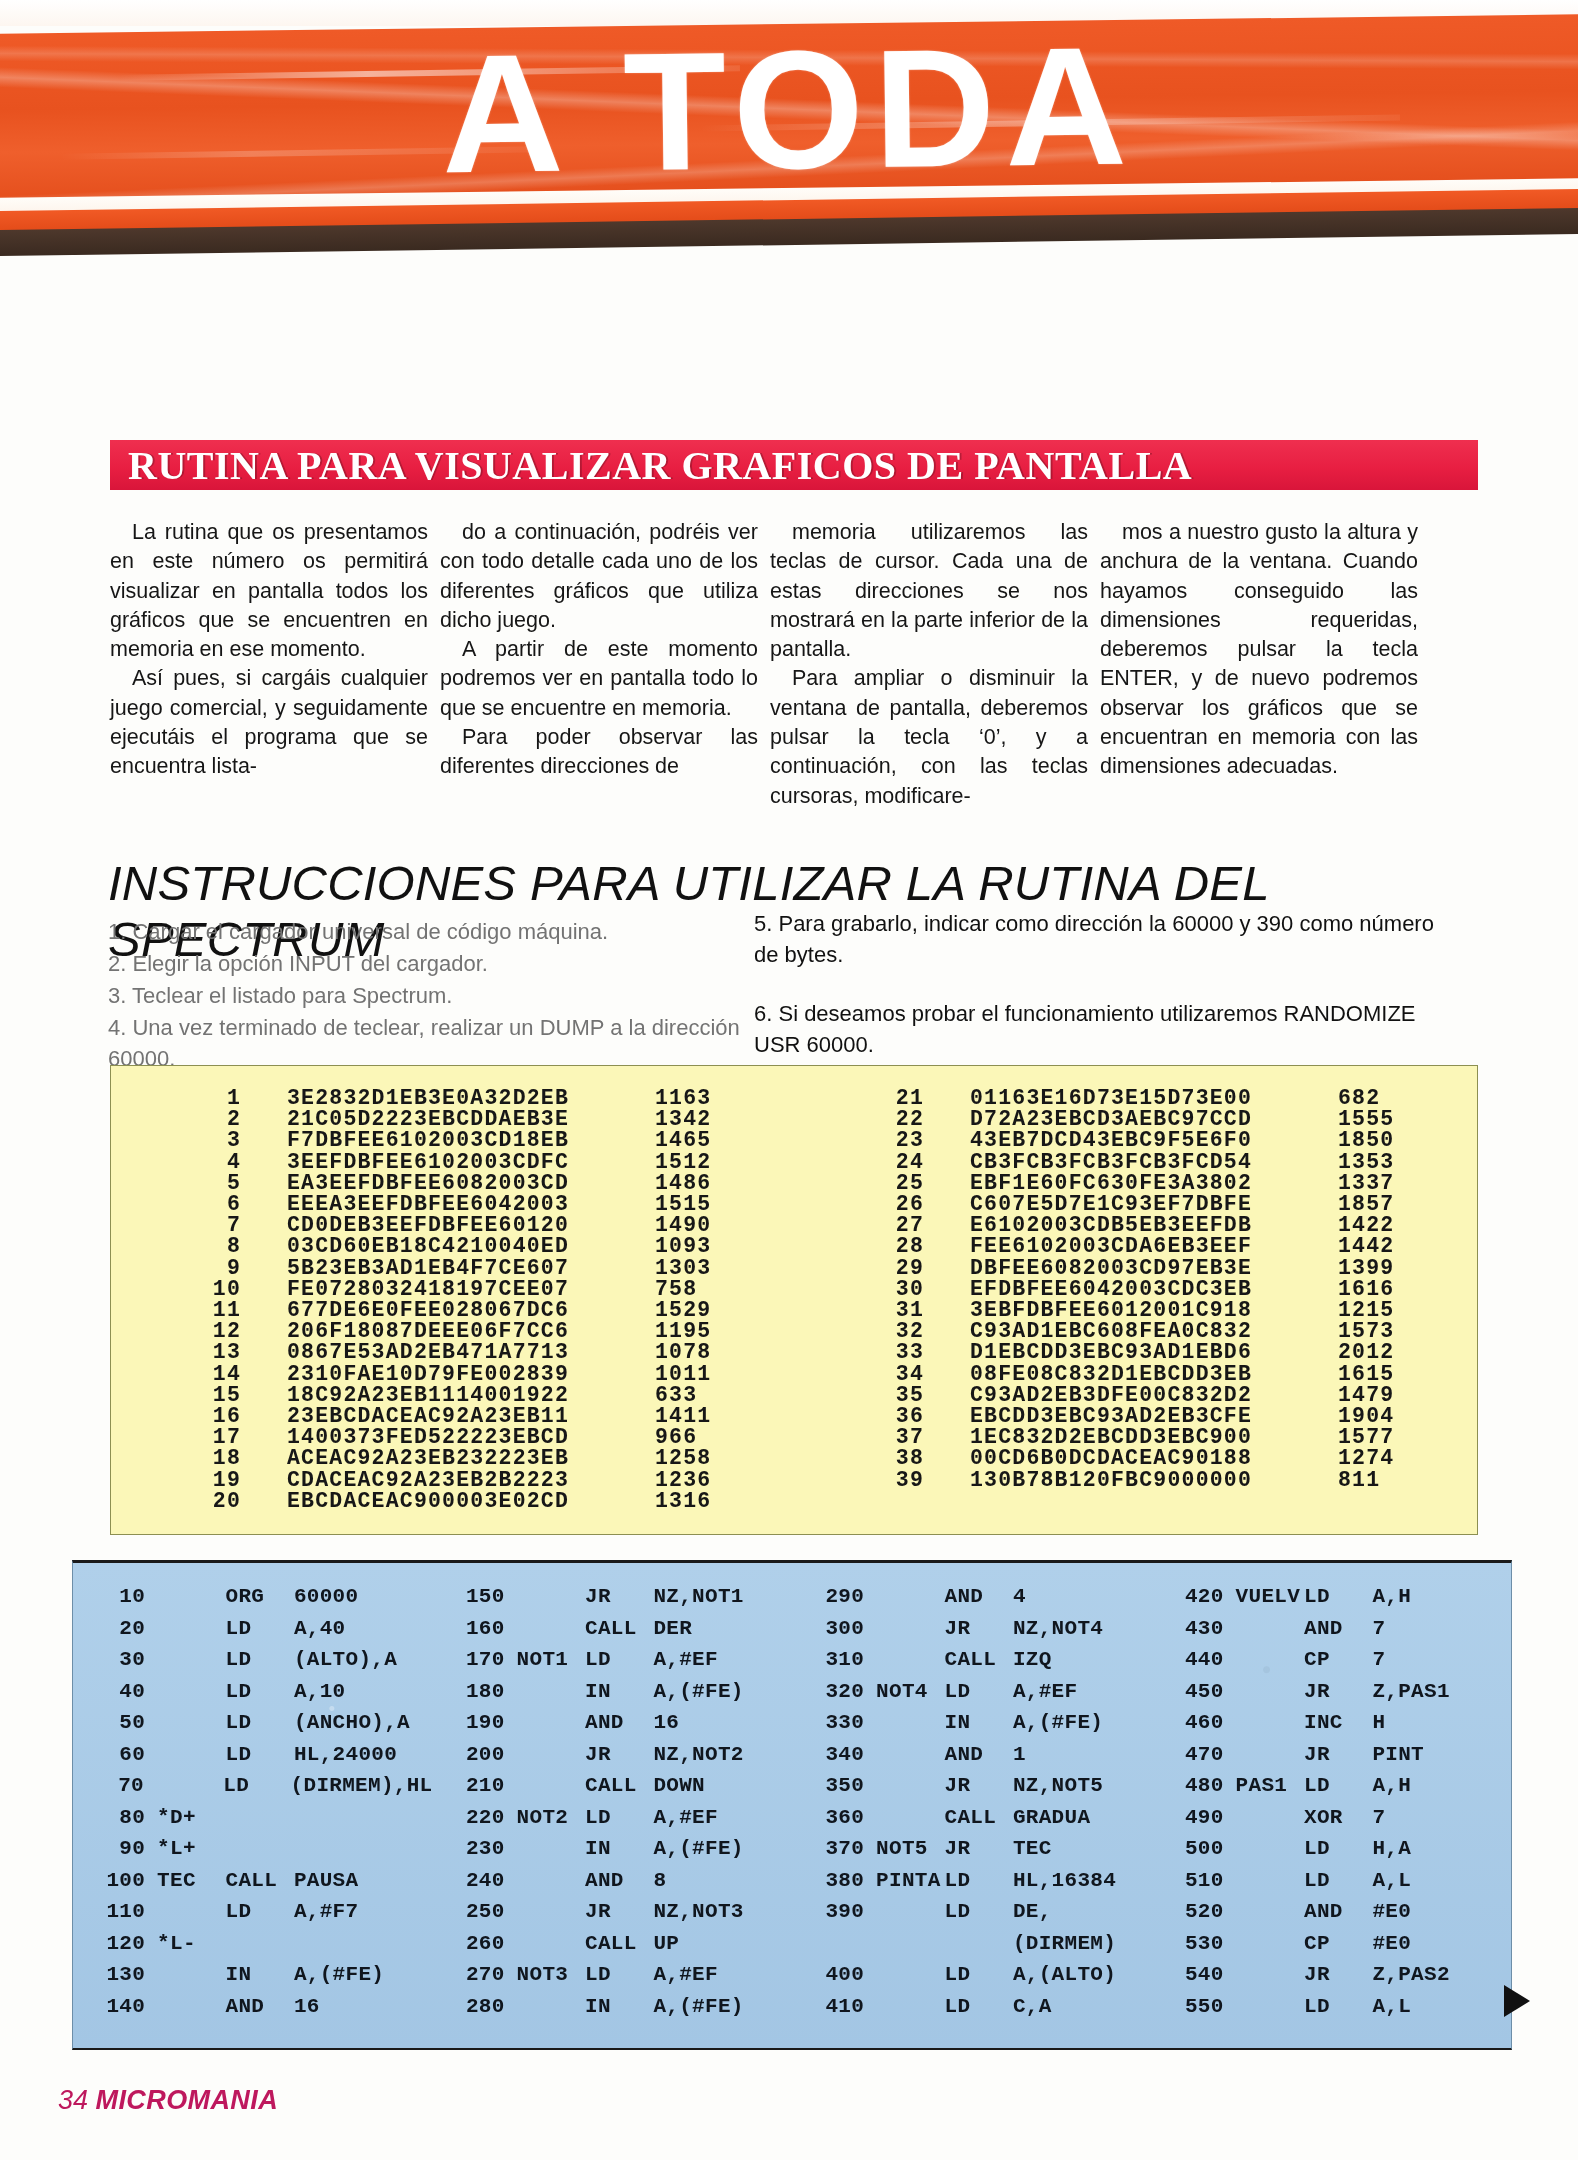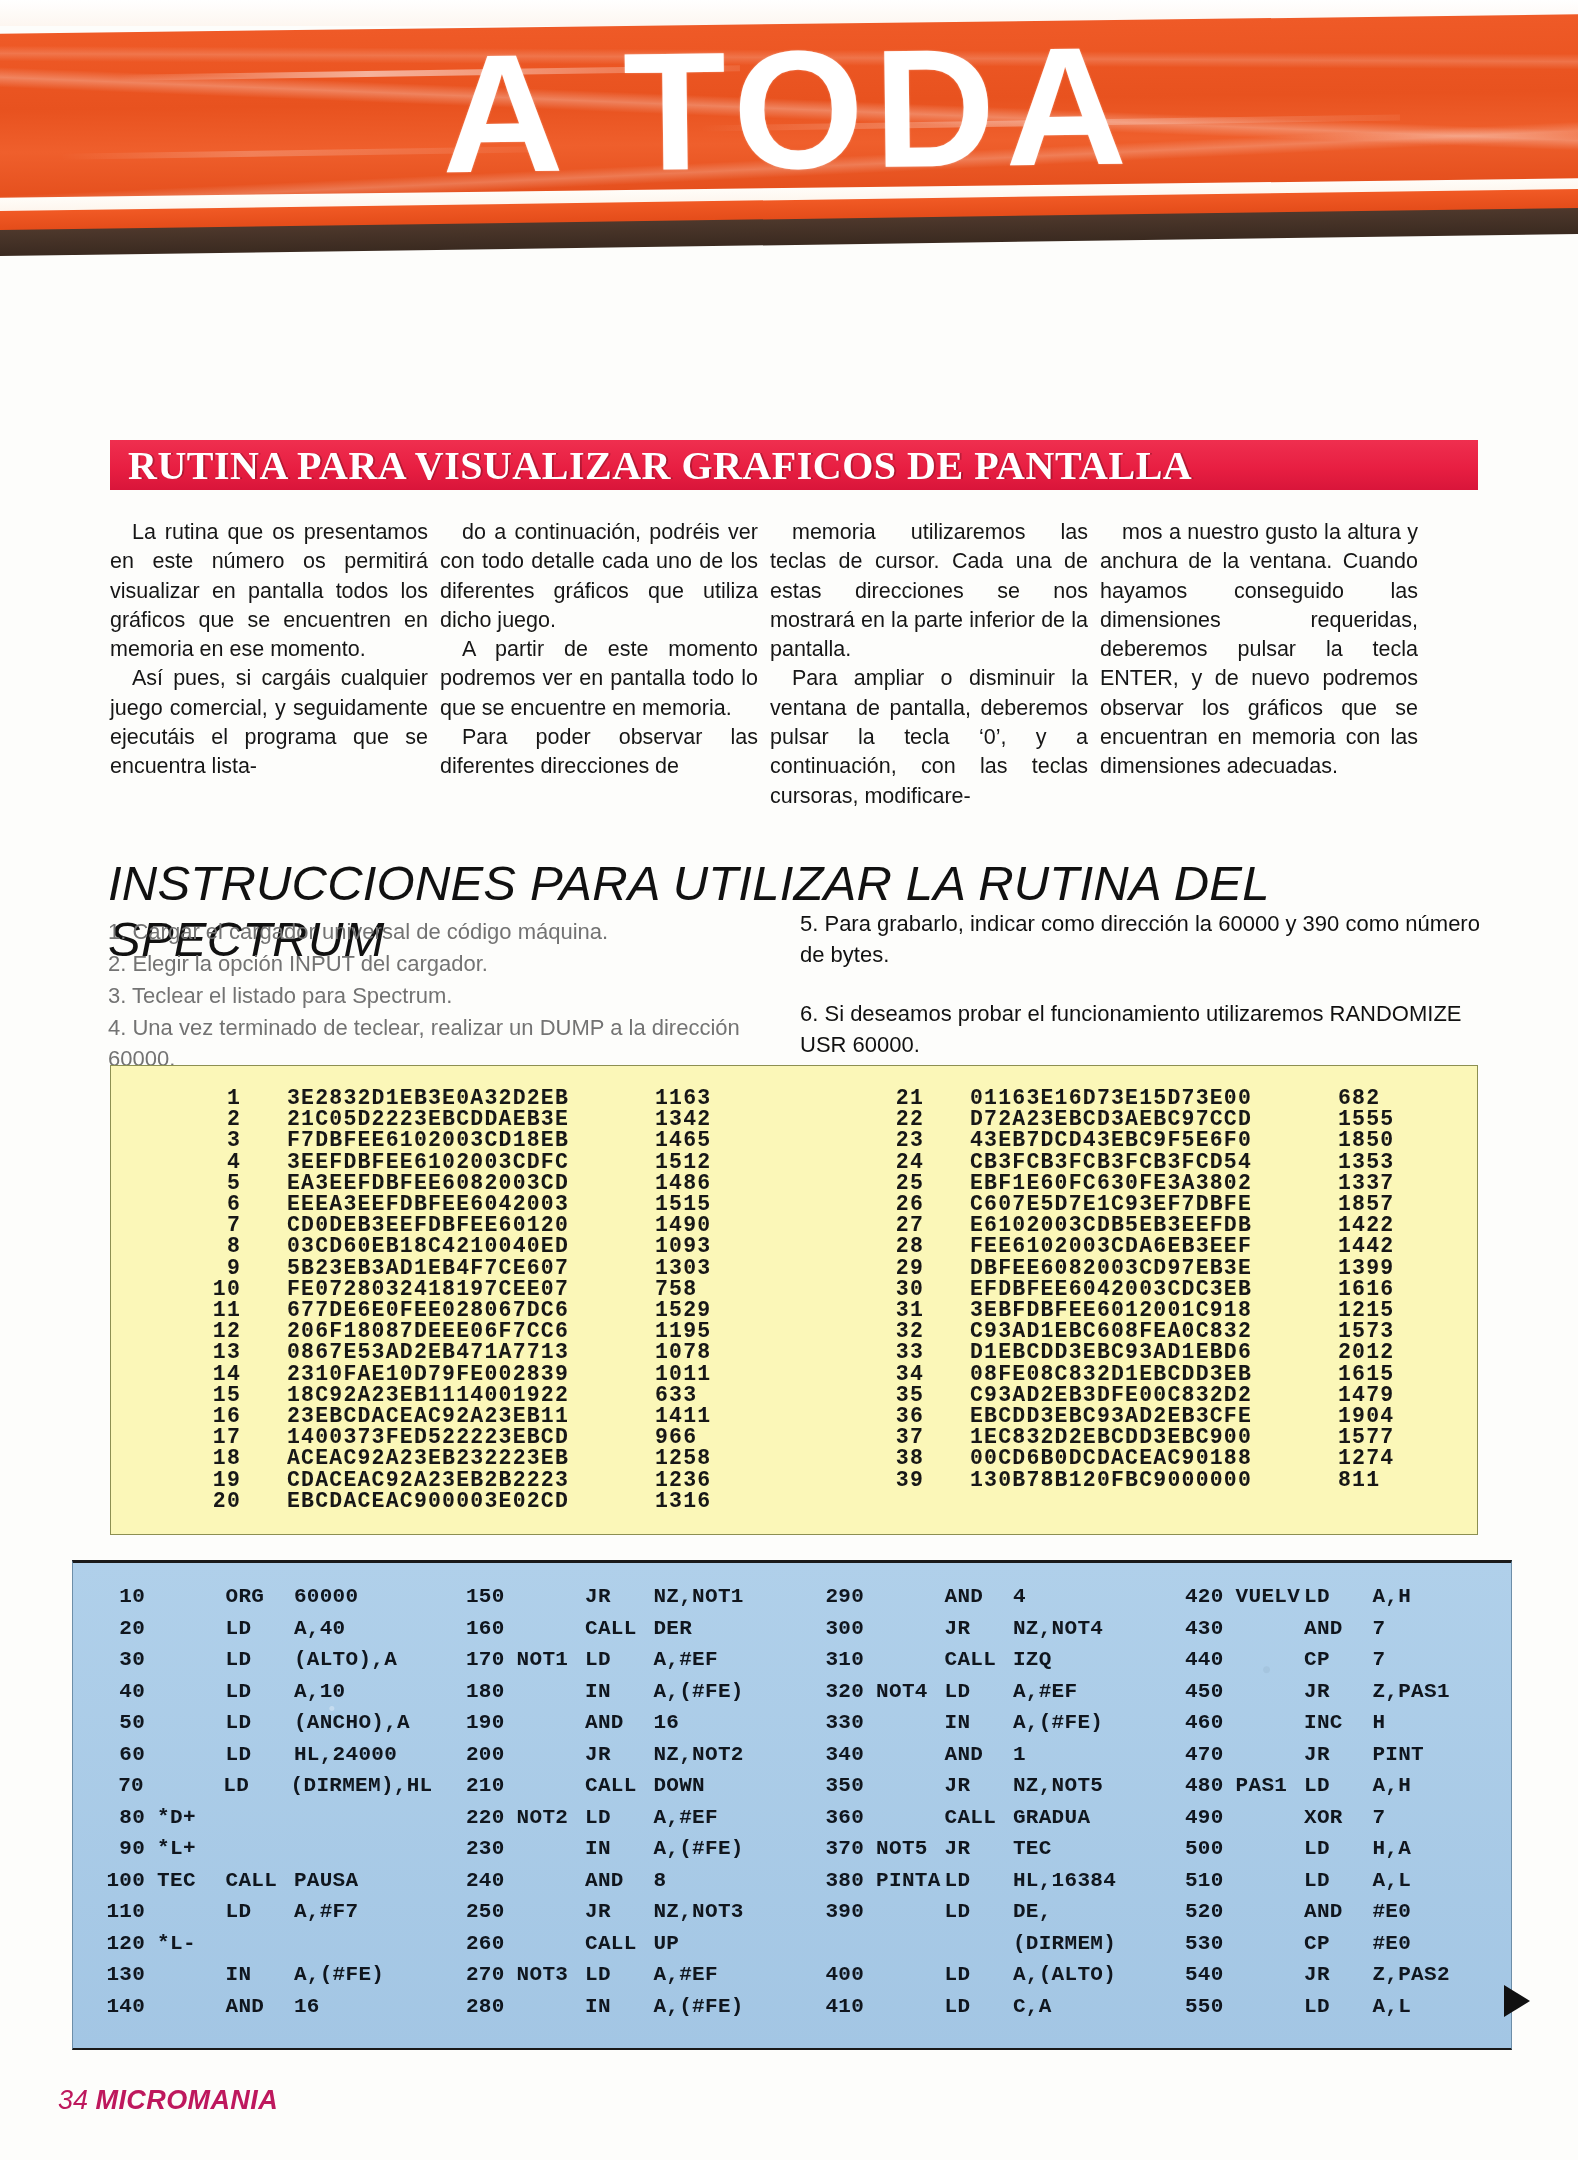--- a/index.html
+++ b/index.html
@@ -66,21 +66,21 @@
   .col p + p { text-indent:22px; }
 
   
   .instr-head {
     position:absolute; left:108px; top:855px; width:1370px;
     font-size:49px; font-style:italic; font-weight:normal; color:#111;
     letter-spacing:0.2px; font-family:"Liberation Sans", sans-serif;
   }
   .instr-left { position:absolute; left:108px; top:908px; width:660px;
     font-size:22px; line-height:31px; color:#737373;margin-top:8px; }
-  .instr-right { position:absolute; left:800px; top:908px; width:690px;
+  .instr-right { position:absolute; left:754px; top:908px; width:690px;
     font-size:22px; line-height:31px; color:#111; }
   .instr-left div, .instr-right div { margin-bottom:1px; }
   .spacer-6 { height:26px; }
 
   
   .hexbox {
     position:absolute; left:110px; top:1065px; width:1368px; height:470px;
     background:#fbf7b8; border:1.5px solid #8c8f52;
   }
   .hexcols { position:absolute; inset:0; display:flex; }

